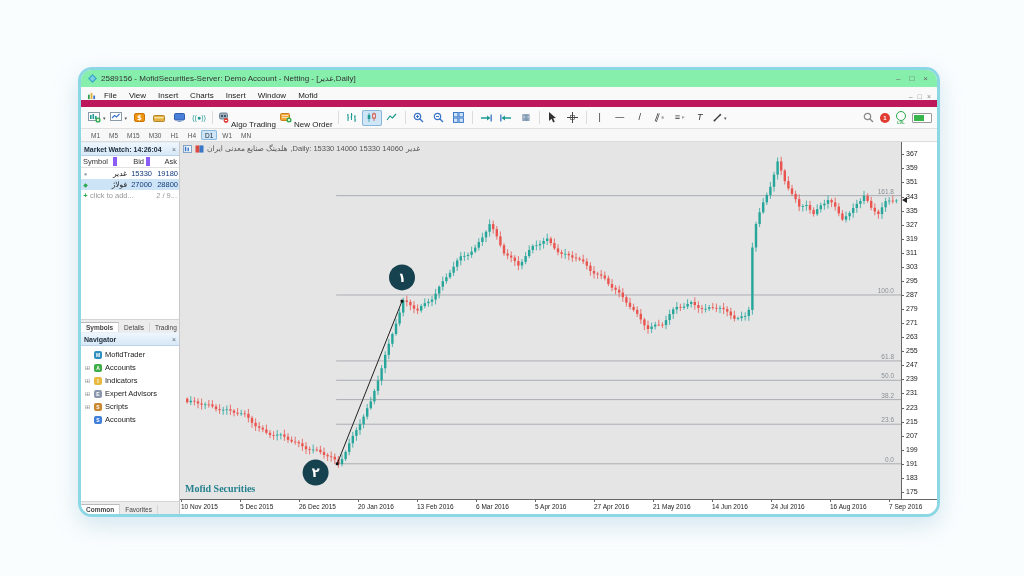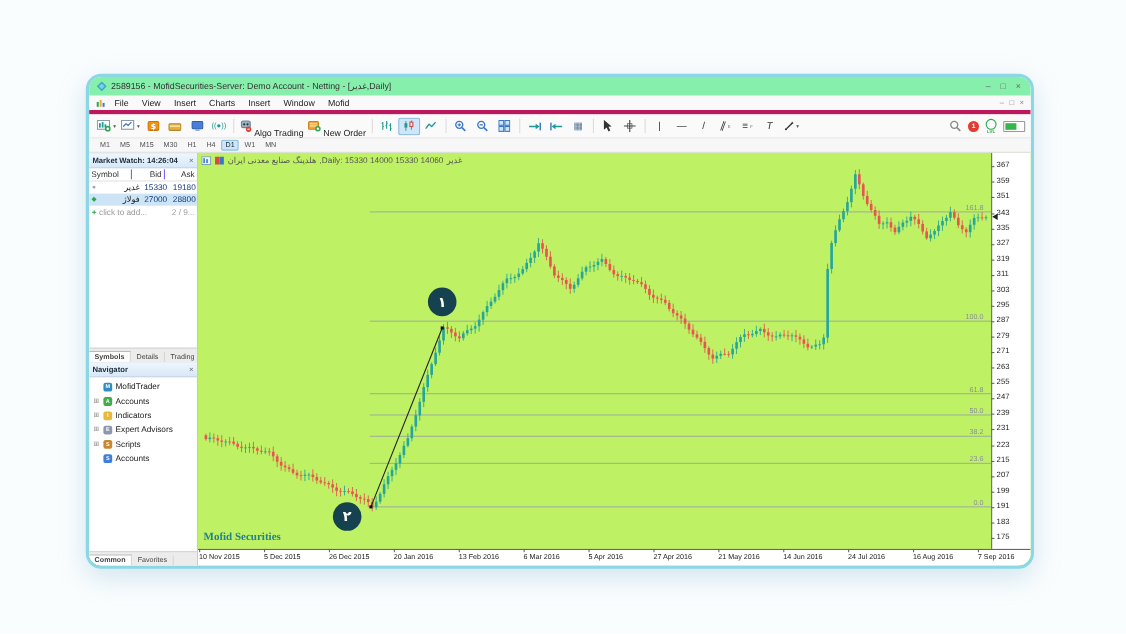--- a/index.html
+++ b/index.html
@@ -8,22 +8,22 @@
   .window{position:absolute;left:78px;top:67px;width:862px;height:450px;box-sizing:border-box;
           background:#ffffff;border:3px solid #8bd7e4;border-radius:14px;
           box-shadow:0 8px 24px rgba(110,170,200,.28);overflow:hidden;display:flex;flex-direction:column;}
   
   .titlebar{height:17px;display:flex;align-items:center;padding:0 7px;font-size:8px;color:#333;background:#86efac;flex:none;}
   .app-icon{width:9px;height:9px;margin-right:4px;flex:none;}
   .title{flex:1;white-space:nowrap;overflow:hidden;}
   .winctl{display:flex;gap:9px;color:#666;font-size:8px;margin-right:2px;}
   .winctl span{cursor:default;}
   
-  .menubar{height:13px;display:flex;align-items:center;gap:0;padding:0 6px;font-size:8px;color:#222;
-           background:#f9f9f9;border-bottom:4px solid #be185d;flex:none;}
+  .menubar{height:13px;display:flex;align-items:flex-end;gap:0;padding:0 6px;font-size:8px;color:#222;
+           background:#f9f9f9;border-bottom:7px solid #be185d;flex:none;}
   .menubar .mi{padding:0 6px;}
   .mdi{margin-left:auto;display:flex;gap:5px;color:#888;font-size:7px;}
   .menu-chart-ic{width:9px;height:8px;margin-right:2px;}
   
   .toolbar{height:21px;display:flex;align-items:center;padding:0 5px;background:#fafafa;
            border-bottom:1px solid #e0e0e0;flex:none;font-size:8px;color:#333;}
   .tb{height:16px;min-width:16px;display:flex;align-items:center;justify-content:center;border-radius:2px;padding:0 2px;gap:2px;}
   .tb.active{background:#cfe6f8;box-shadow:inset 0 0 0 1px #8ab8dd;}
   .sep{width:1px;height:13px;background:#dcdcdc;margin:0 3px;flex:none;}
   .caret{font-size:5px;color:#555;}
@@ -47,41 +47,41 @@
   .content{flex:1;display:flex;min-height:0;}
   .leftpanel{width:98px;flex:none;border-right:1px solid #c9c9c9;display:flex;flex-direction:column;
              font-size:7.5px;color:#222;background:#fff;min-height:0;}
   .phead{height:12px;flex:none;display:flex;align-items:center;justify-content:space-between;padding:0 3px;
          background:linear-gradient(#eef6fd,#d7e8f7);border-top:1px solid #e7eef5;border-bottom:1px solid #bcd2e8;
          font-size:7px;font-weight:bold;color:#1b2b3a;}
   .phead .x{font-weight:normal;color:#667;font-size:7px;}
   .mw-wrap{height:190px;flex:none;display:flex;flex-direction:column;min-height:0;}
   .mwcols{height:11px;flex:none;display:flex;align-items:center;border-bottom:1px solid #e3e3e3;color:#333;}
   .mwcols span{padding:0 2px;}
-  .c-sym{flex:1;} .c-bid,.c-ask{width:25px;text-align:right;border-left:1px solid #8b5cf6;}
+  .c-sym{flex:1;} .c-bid,.c-ask{width:25px;text-align:right;border-left:4px solid #8b5cf6;}
   .mwrow{height:11px;flex:none;display:flex;align-items:center;}
   .mwrow.selected{background:#cde4f7;}
   .mwrow .ic{width:9px;text-align:center;font-size:6px;flex:none;}
   .mwrow .sym{flex:1;white-space:nowrap;overflow:hidden;}
   .mwrow .v{width:25px;text-align:right;color:#123a7a;padding-right:1px;}
   .mw-add{height:11px;flex:none;display:flex;align-items:center;color:#999;}
   .mw-add .plus{color:#2aa84a;font-weight:bold;width:9px;text-align:center;}
   .mw-add .cnt{margin-left:auto;padding-right:2px;}
   .fillspace{flex:1;}
   .tabs{height:12px;flex:none;display:flex;align-items:flex-end;background:#ececec;border-top:1px solid #d5d5d5;overflow:hidden;}
   .tab{font-size:6.5px;color:#444;padding:1px 5px 1px;border-right:1px solid #d5d5d5;white-space:nowrap;background:#ececec;}
   .tab.active{background:#fff;font-weight:bold;border-top:1px solid #bbb;}
   .nav-wrap{flex:1;display:flex;flex-direction:column;min-height:0;}
   .tree{padding:2px 0 0 3px;}
   .trow{height:13px;display:flex;align-items:center;gap:3px;white-space:nowrap;}
   .exp{width:7px;font-size:6px;color:#888;text-align:center;}
   .nico{width:8px;height:8px;border-radius:2px;flex:none;display:flex;align-items:center;justify-content:center;
         color:#fff;font-size:5px;font-weight:bold;}
   
-  .chartarea{flex:1;position:relative;background:#bef264;min-width:0;}
+  .chartarea{flex:1;position:relative;background:#e5e5e5;min-width:0;}
   .chart-header{position:absolute;left:3px;top:2px;z-index:3;display:flex;align-items:center;gap:3px;
                 font-size:7.5px;color:#555;white-space:nowrap;}
   .hic{width:9px;height:8px;flex:none;}
   #plot{position:absolute;left:0;top:0;}
   .y-axis{position:absolute;top:0;right:0;width:35px;bottom:14px;border-left:1px solid #666;font-size:7px;color:#222;background:#fff;}
   .ytick{position:absolute;left:4px;}
   .ytick i{position:absolute;left:-5px;top:4px;width:3px;height:1px;background:#666;}
   .pricemark{position:absolute;left:0;width:0;height:0;border-top:3px solid transparent;border-bottom:3px solid transparent;border-right:5px solid #222;}
   .x-axis{position:absolute;left:0;right:0;bottom:0;height:14px;border-top:1px solid #666;font-size:6.5px;color:#222;background:#fff;}
   .xtick{position:absolute;top:3px;white-space:nowrap;}

